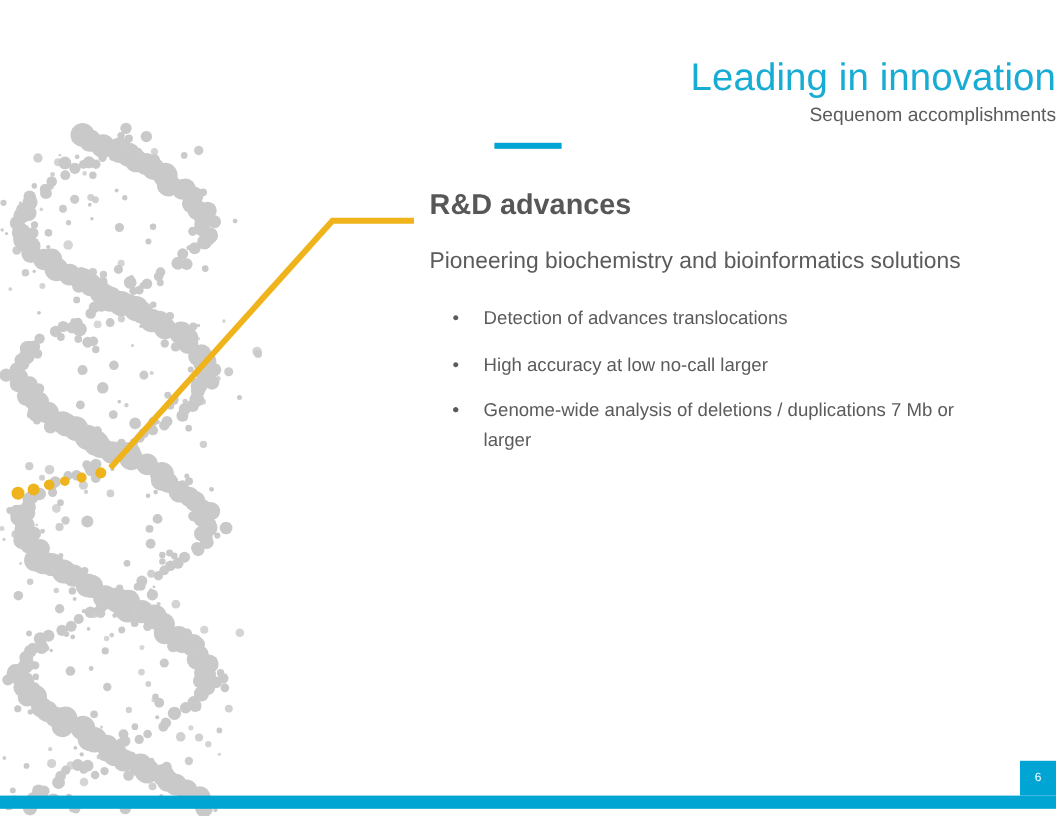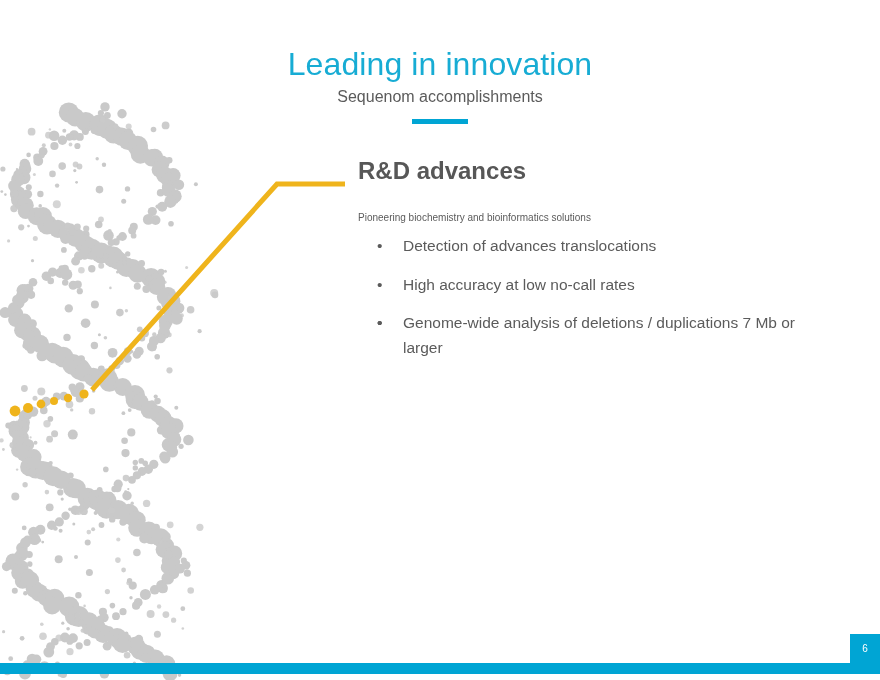--- a/index.html
+++ b/index.html
@@ -39,21 +39,21 @@
     height: 680px;
     pointer-events: none;
   }
 
   
   .title-block {
     position: absolute;
     left: 0;
     top: 44px;
     width: 880px;
-    text-align: center;
+    text-align: right;
   }
   .slide-title {
     font-size: 32px;
     font-weight: 400;
     color: #17ACD4;
     line-height: 40px;
     letter-spacing: 0.1px;
   }
   .slide-subtitle {
     margin-top: 3px;
@@ -77,25 +77,25 @@
     width: 452px;
   }
   .content-heading {
     font-size: 24px;
     font-weight: bold;
     color: #575757;
     line-height: 30px;
     margin: 0 0 22px 0;
   }
   .content-lead {
-    font-size: 10px;
+    font-size: 19px;
     font-weight: 400;
     color: #5b5b5b;
     line-height: 20px;
-    margin: 0 0 6px 0;
+    margin: 0 0 26px 0;
   }
   ul.bullets {
     list-style: none;
     margin: 0;
     padding: 0;
   }
   ul.bullets li {
     position: relative;
     padding-left: 45px;
     margin-bottom: 14px;
@@ -817,21 +817,21 @@
     <div class="slide-title">Leading in innovation</div>
     <div class="slide-subtitle">Sequenom accomplishments</div>
     <div class="title-rule"></div>
   </div>
 
   <div class="content">
     <h2 class="content-heading">R&amp;D advances</h2>
     <p class="content-lead">Pioneering biochemistry and bioinformatics solutions</p>
     <ul class="bullets" id="bullet-list">
         <li><span class="bullet-dot">•</span><span>Detection of advances translocations</span></li>
-        <li><span class="bullet-dot">•</span><span>High accuracy at low no-call rates</span></li>
+        <li><span class="bullet-dot">•</span><span>High accuracy at low no-call larger</span></li>
         <li><span class="bullet-dot">•</span></li>
         <li><span class="bullet-dot">•</span><span>Genome-wide analysis of deletions / duplications 7 Mb or larger</span></li>
       </ul>
   </div>
 
   <div class="page-badge">6</div>
   <div class="footer-bar"></div>
 
 </div>
 

